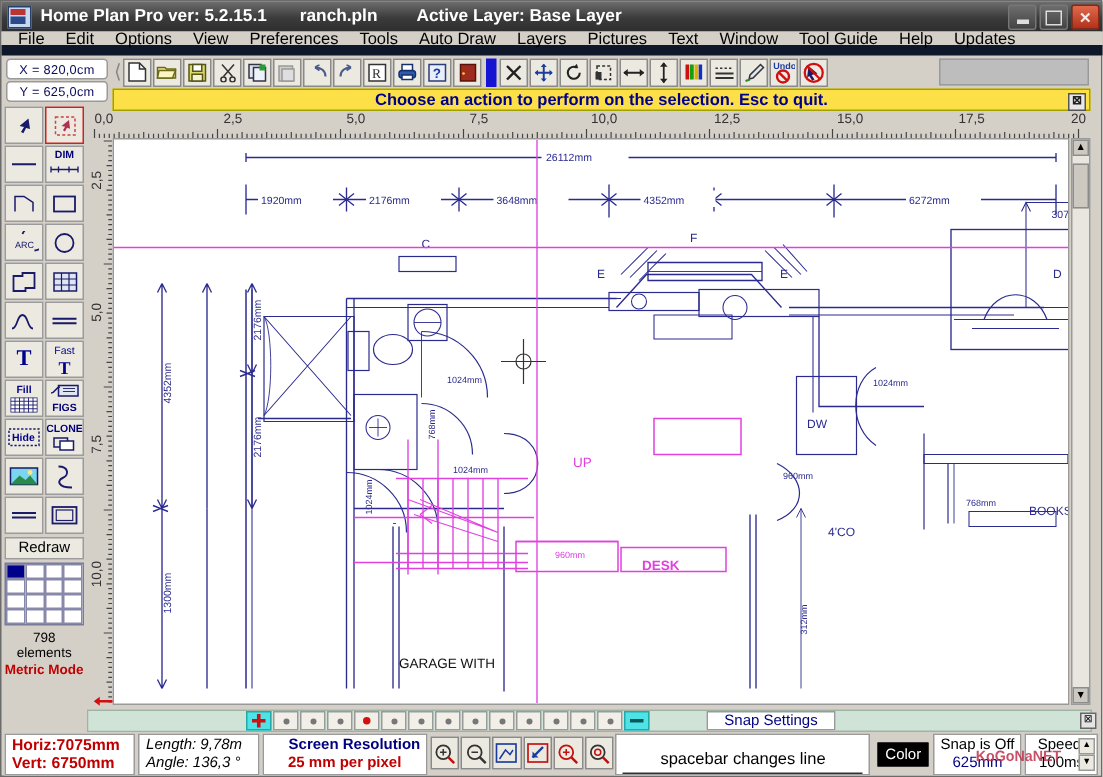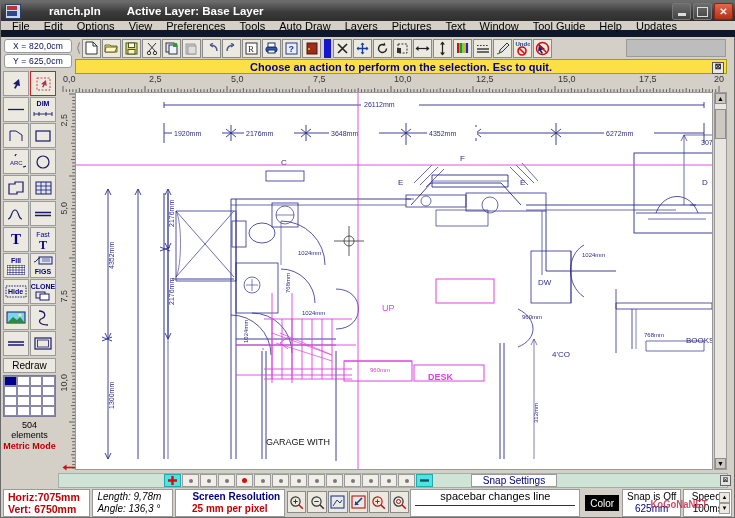--- a/index.html
+++ b/index.html
@@ -130,21 +130,21 @@
   .sb .l1,.sb .l2{line-height:12px;white-space:nowrap;}
   .sb-coord{width:98px;}
   .sb-coord .l1,.sb-coord .l2{color:#c00000;font-size:10.5px;font-weight:bold;}
   .sb-len{width:90px;font-style:italic;}
   .sb-len .l1,.sb-len .l2{color:#000;font-size:10px;}
   .sb-res{width:110px;align-items:center;text-align:center;}
   .sb-res .l1{color:#000080;font-size:10px;font-weight:bold;padding-left:13px;}
   .sb-res .l2{color:#c00000;font-size:10px;font-weight:bold;}
   .zbtn{width:22px;height:22px;border:1px solid #8a8a8a;background:#ece9e1;margin:2px 1px 0 0;
     display:flex;align-items:center;justify-content:center;box-sizing:border-box;}
-  .sb-msg{flex:1;align-items:center;justify-content:flex-start;}
+  .sb-msg{flex:1;align-items:center;justify-content:flex-end;}
   .sb-msg .m{text-align:center;font-size:11px;color:#000;}
   .sb-msg .ul{width:160px;height:1px;background:#333;margin:3px auto 0;}
   .colorbtn{width:38px;height:16px;background:#000;color:#fff;font-size:10px;
     display:flex;align-items:center;justify-content:center;align-self:center;margin:0 3px;
     border:1px solid #000;box-sizing:border-box;}
   .sb-snap{width:62px;align-items:center;text-align:center;}
   .sb-snap .l1{font-size:10px;color:#000;}
   .sb-snap .l2{font-size:10px;color:#000080;}
   .sb-speed{width:54px;align-items:center;text-align:center;position:relative;}
   .sb-speed .l1{font-size:10px;color:#000;}
@@ -156,20 +156,21 @@
   .watermark{position:absolute;left:648px;top:498px;font-size:10px;font-weight:bold;
     color:#c0334d;opacity:.85;white-space:nowrap;transform:scaleX(.95);}
 </style>
 </head>
 <body>
 
 <div id="app">
 
   <div class="titlebar">
     <div class="tb-icon"></div>
+    <span class="tb-title">Home Plan Pro ver: 5.2.15.1</span>
     <span class="tb-title tb-t2">ranch.pln</span>
     <span class="tb-title tb-t3">Active Layer: Base Layer</span>
     <div class="tb-btns">
       <div class="tb-btn">
           <span class="gl gl-min"></span>
         </div>
       <div class="tb-btn">
           <span class="gl gl-max"></span>
         </div>
       <div class="tb-btn close">
@@ -852,21 +853,21 @@
       <div></div>
       <div></div>
       <div></div>
       <div></div>
       <div></div>
       <div></div>
       <div></div>
       <div></div>
     </div>
 
-    <div class="elcount">504 elements</div>
+    <div class="elcount">798 elements</div>
     <div class="metric">Metric Mode</div>
   </div>
 
   <div class="canvaswrap">
     <svg width="636" height="376" viewBox="0 0 636 376">
       <g stroke="#2b2b8f" fill="none" stroke-width="0.9" font-family="Liberation Sans, sans-serif" font-size="7">
 
         <line x1="88" y1="12" x2="628" y2="12"></line>
         <path d="M88 9v6M628 9v6"></path>
         <rect x="285" y="6" width="58" height="11" fill="#fff" stroke="none"></rect>

